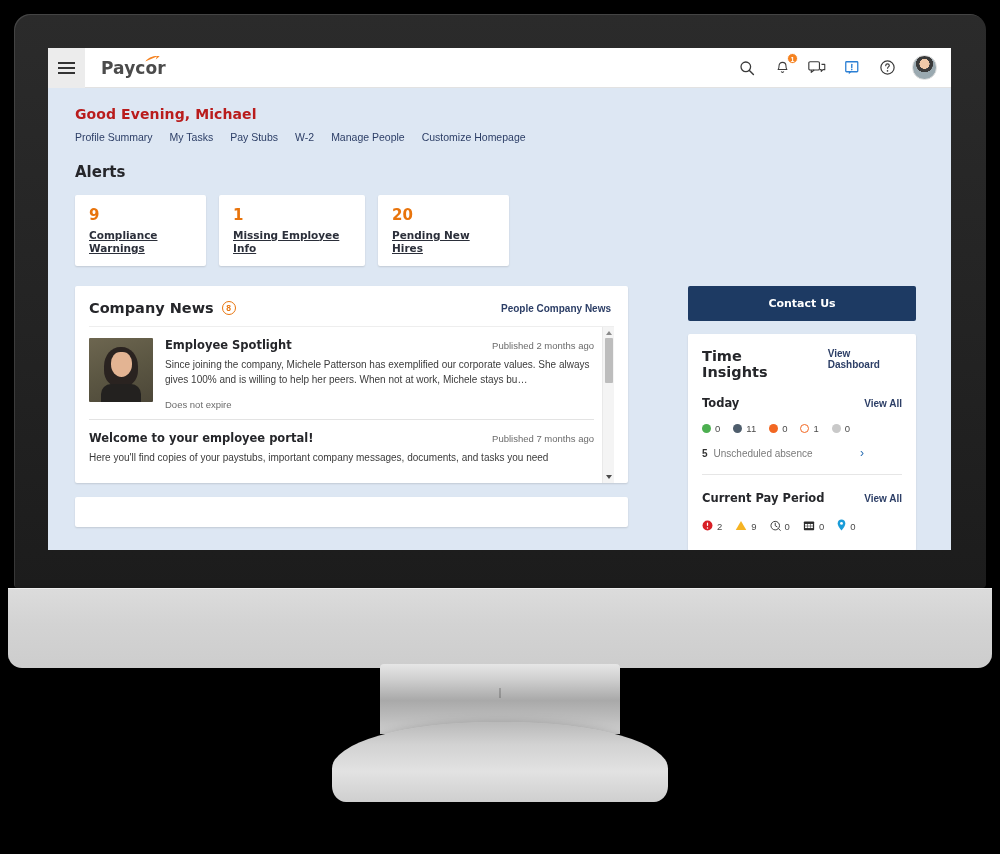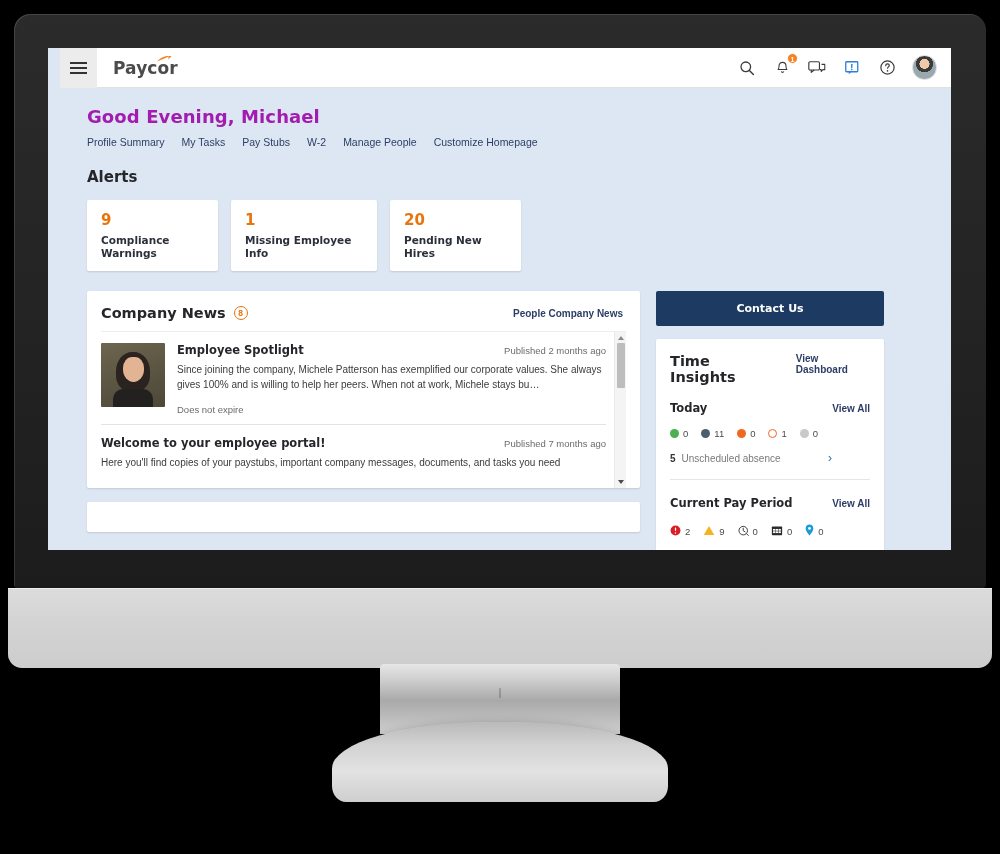--- a/index.html
+++ b/index.html
@@ -44,21 +44,20 @@
     border-radius: 48% 48% 14px 14px / 58% 58% 16px 16px;
     box-shadow: 0 6px 14px rgba(0,0,0,.55);
   }
 
   
   #screen {
     position: absolute; left: 48px; top: 48px;
     width: 903px; height: 502px;
     background: #dde7f3;
     overflow: hidden;
-    padding-left: 12px;
   }
 
   
   .topbar { height: 40px; background: #fff; display: flex; align-items: center;
             border-bottom: 1px solid #e2e2e2; }
   .hamburger-btn { width: 37px; height: 40px; background: #ececec; display: flex;
                    align-items: center; justify-content: center; cursor: pointer; }
   .hamburger-btn span { display: block; width: 17px; height: 2px; background: #333;
                         box-shadow: 0 5px 0 #333, 0 -5px 0 #333; }
   .brand { margin-left: 16px; position: relative; }
@@ -72,41 +71,41 @@
   .badge { position: absolute; top: -5px; right: -6px; background: #f58220; color: #fff;
            font-size: 7px; line-height: 11px; min-width: 11px; height: 11px;
            border-radius: 50%; text-align: center; font-weight: 700;
            border: 1.3px solid #fff; }
   .avatar { width: 25px; height: 25px; border-radius: 50%; cursor: pointer; overflow:hidden;
             background: radial-gradient(circle at 50% 34%, #f0c9a8 0 26%, #3a3a3a 27% 44%, #9aa9b0 45% 100%);
             border: 1px solid #ddd; }
 
   
   .page { padding: 18px 24px 0 27px; }
-  .greeting { font-size: 18px; font-weight: 700; color: #a21caf; letter-spacing: .1px;
+  .greeting { font-size: 14px; font-weight: 700; color: #b91c1c; letter-spacing: .1px;
               font-family: "DejaVu Sans", sans-serif; }
   .quicklinks { margin-top: 9px; display: flex; gap: 17px; }
   .quicklinks a { font-size: 10.5px; color: #2c3e66; text-decoration: none; cursor: pointer; }
 
   .section-title { margin-top: 20px; font-size: 15px; font-weight: 700; color: #25262a;
                    font-family: "DejaVu Sans", sans-serif; }
 
   .alert-row { margin-top: 14px; display: flex; gap: 13px; }
   .alert-card { background: #fff; border-radius: 2px; padding: 12px 14px 11px 14px;
                 box-shadow: 0 1px 2px rgba(0,0,0,.13); min-height: 66px; cursor: pointer; }
   .alert-card.c1 { width: 131px; } .alert-card.c2 { width: 146px; } .alert-card.c3 { width: 131px; }
   .alert-num { font-size: 15px; font-weight: 700; color: #e8740c; line-height: 1.1;
                font-family: "DejaVu Sans", sans-serif; }
   .alert-label { margin-top: 5px; font-size: 10.5px; font-weight: 700; color: #2b2f3a;
-                 line-height: 1.28; font-family: "DejaVu Sans", sans-serif; }
+                 line-height: 1.28; font-family: "DejaVu Sans", sans-serif; text-decoration: underline; }
 
   
   .cols { margin-top: 20px; display: flex; gap: 16px; align-items: flex-start; }
   .col-left { width: 553px; }
-  .col-right { width: 228px; }
+  .col-right { width: 228px; margin-left: 44px; }
 
   .card { background: #fff; border-radius: 2px; box-shadow: 0 1px 2px rgba(0,0,0,.13); }
 
   .news-head { display: flex; align-items: center; padding: 14px 17px 10px 14px; }
   .news-title { font-size: 14.5px; font-weight: 700; color: #25262a;
                 font-family: "DejaVu Sans", sans-serif; }
   .news-count { margin-left: 8px; display: inline-flex; align-items: center;
                 justify-content: center; width: 14px; height: 14px; border-radius: 50%;
                 border: 1.2px solid #e8740c; color: #e8740c; font-size: 8.5px; font-weight: 700; }
   .news-manage { margin-left: auto; font-size: 10px; font-weight: 700; color: #2c3e66;

